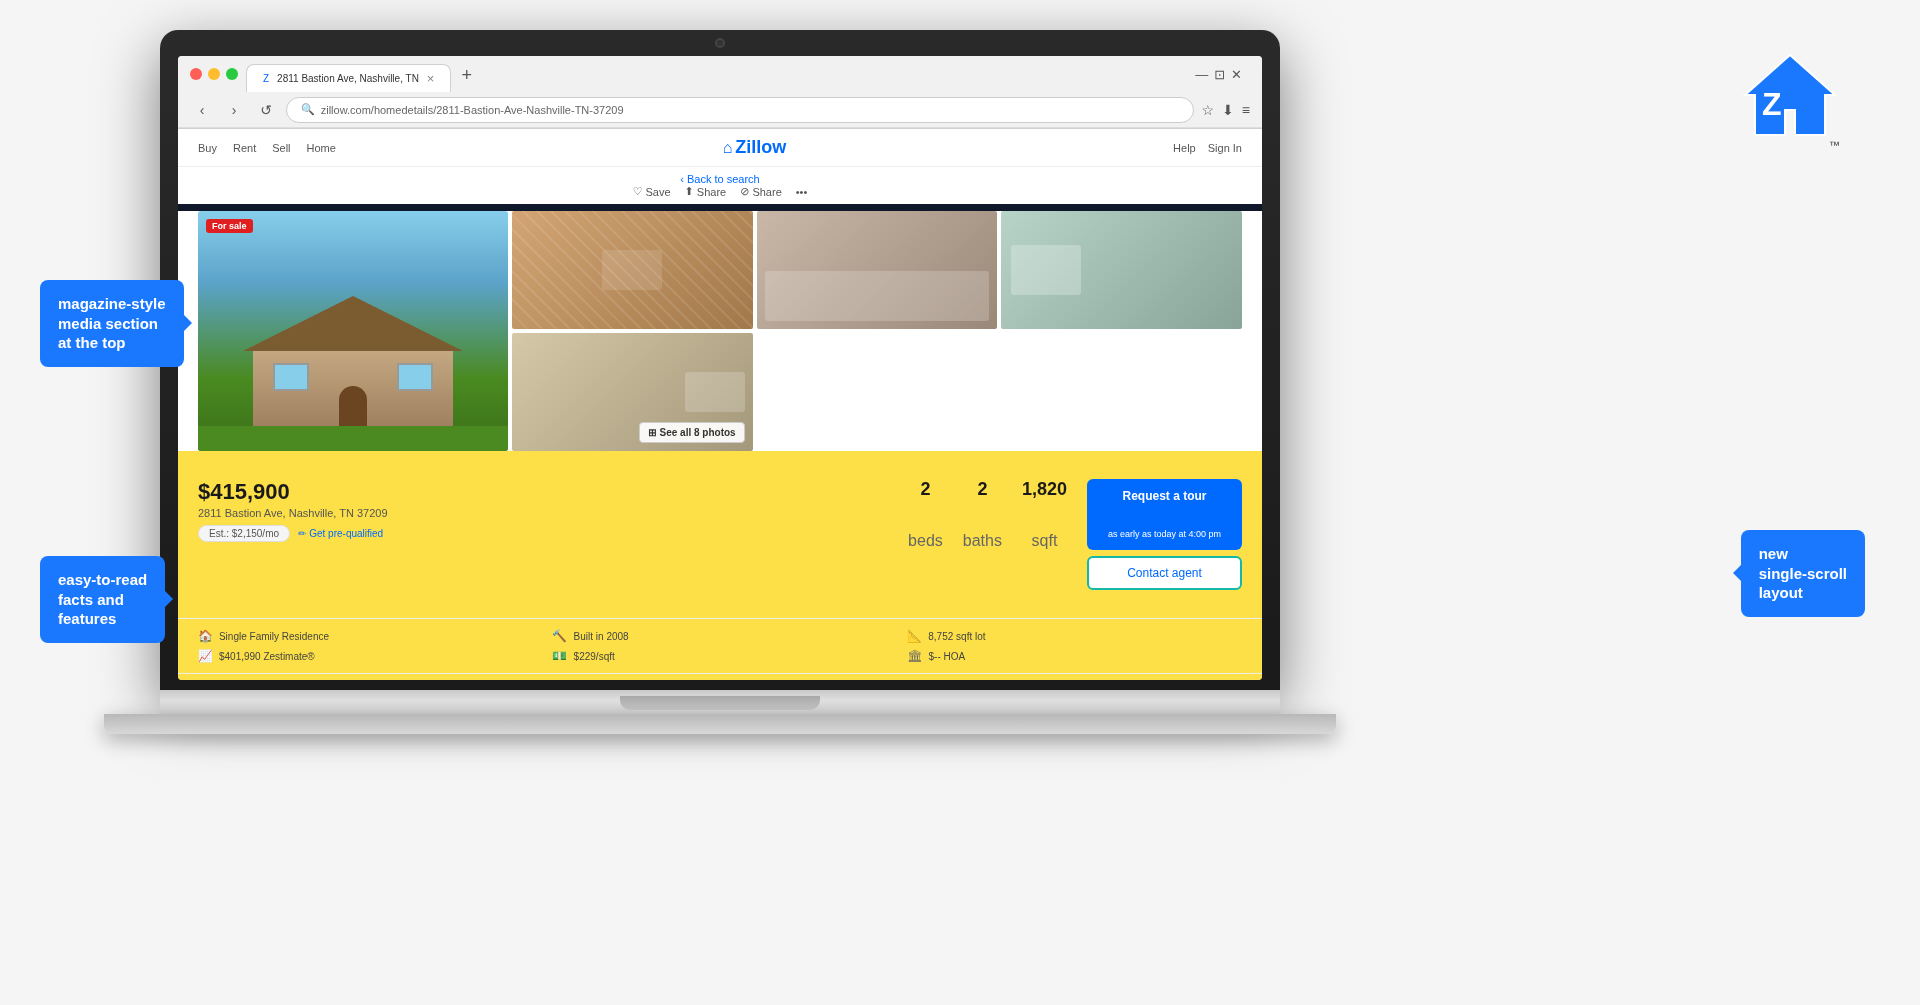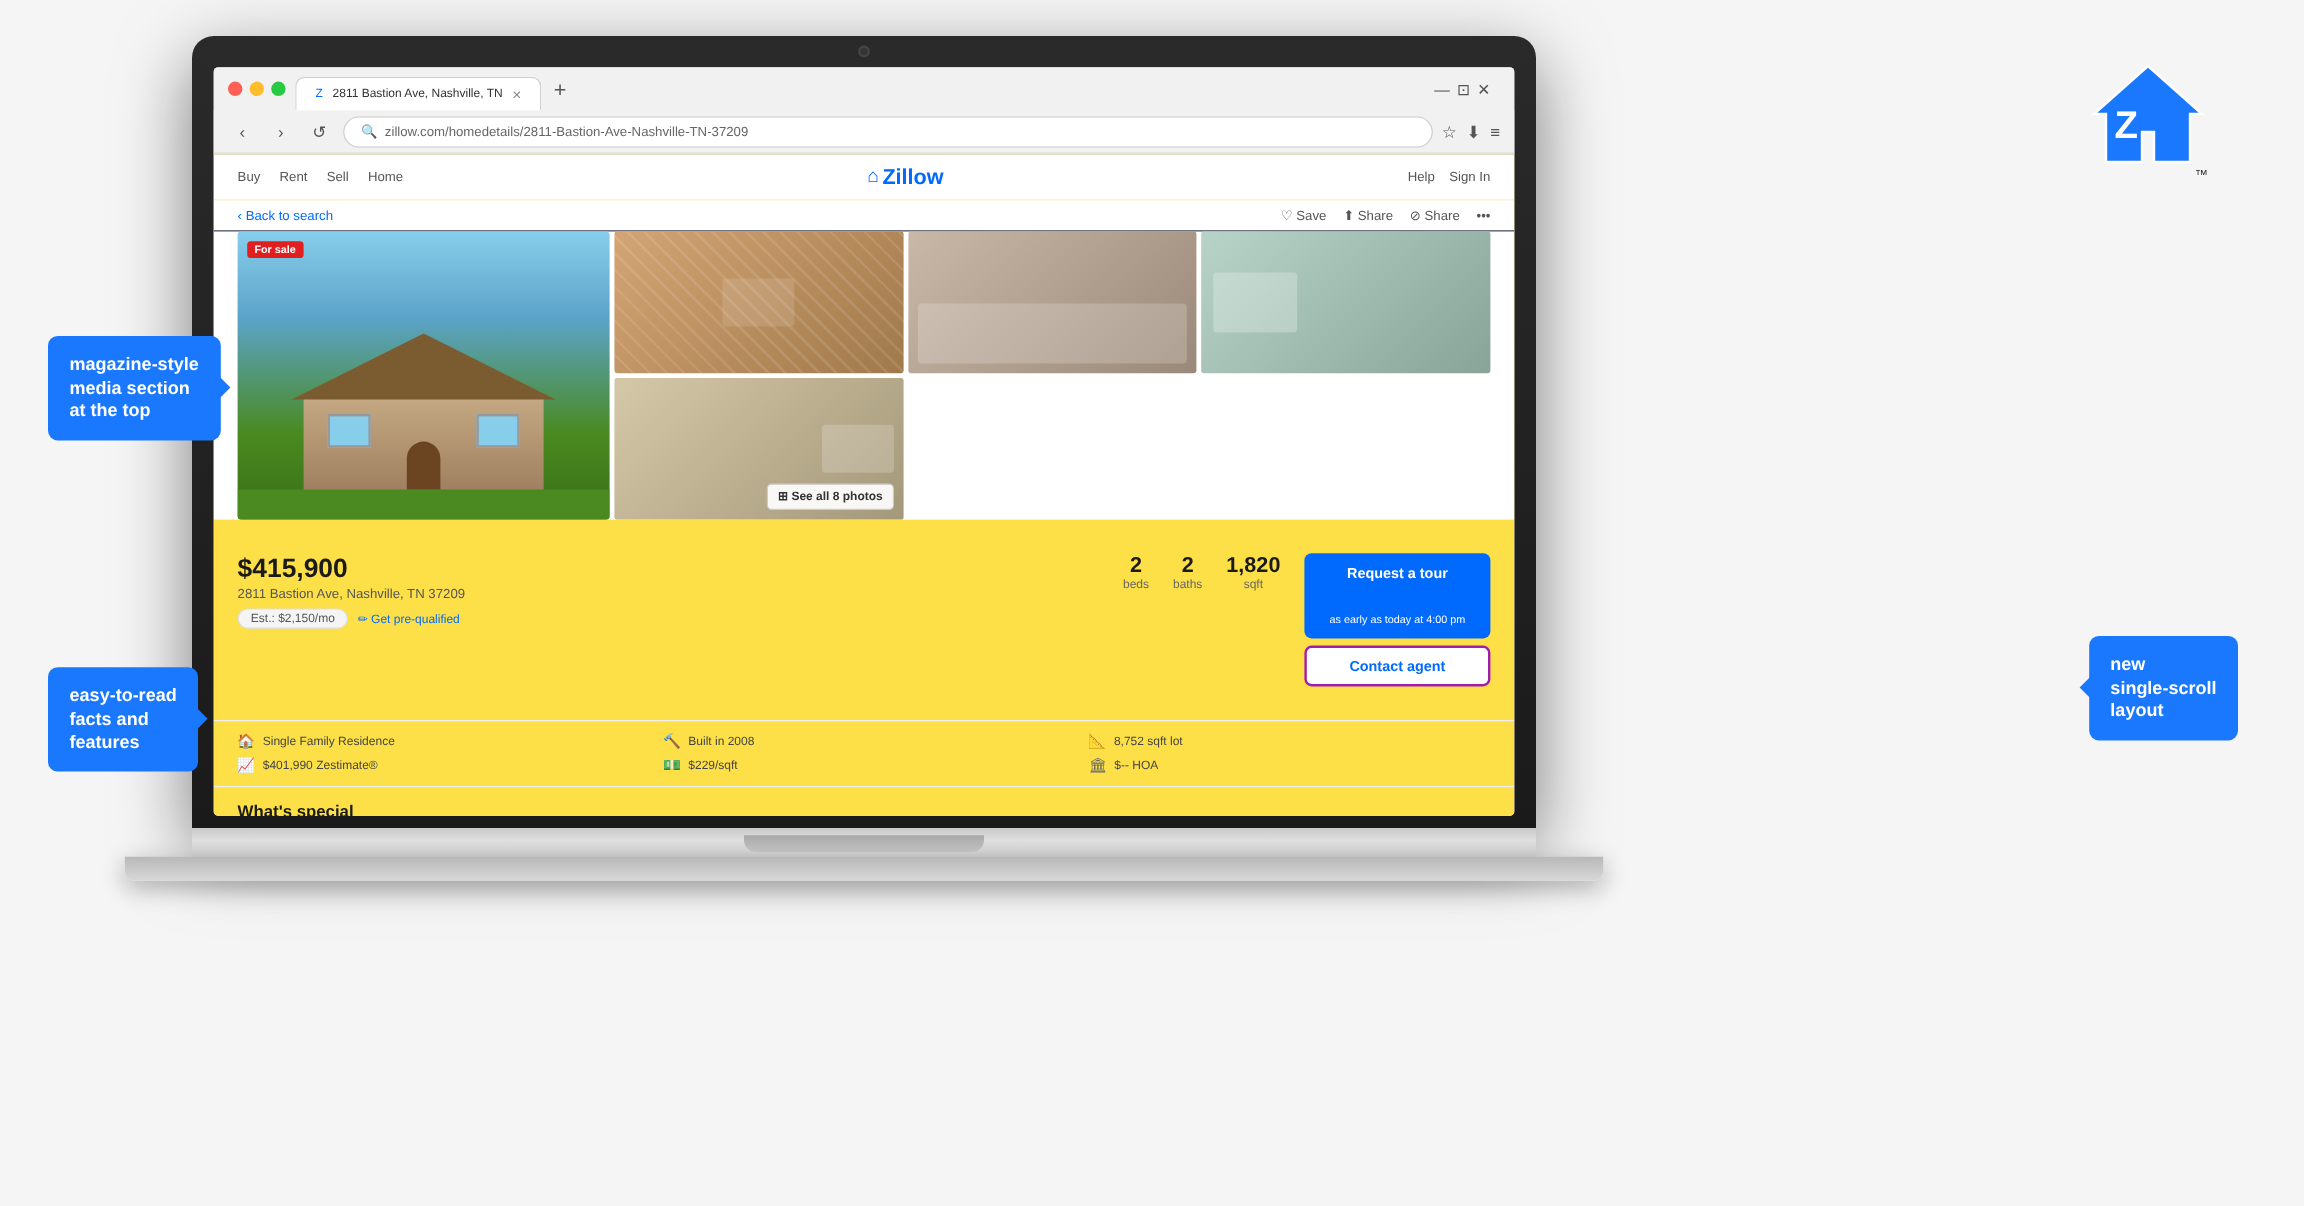--- a/index.html
+++ b/index.html
@@ -192,24 +192,25 @@
       gap: 12px;
       font-size: 11px;
       color: #555;
       align-items: center;
     }
 
     
     .listing-top-bar {
       display: flex;
       align-items: center;
-      justify-content: space-between;
+      justify-content: flex-start;
       padding: 6px 20px;
       background: #fff;
-      border-bottom: 1px solid #0f172a;
+      border-bottom: 7px solid #0f172a;
+      flex-direction: column;
     }
     .back-search {
       font-size: 11px;
       color: #006aff;
       display: flex;
       align-items: center;
       gap: 4px;
     }
     .listing-actions {
       display: flex;
@@ -363,22 +364,23 @@
     }
     .stat-block {
       text-align: center;
     }
     .stat-num {
       font-size: 18px;
       font-weight: 700;
       color: #1a1a1a;
     }
     .stat-label {
-      font-size: 10px;
+      font-size: 16px;
       color: #666;
+      margin-top: 32px;
     }
 
     .cta-section {
       display: flex;
       flex-direction: column;
       gap: 6px;
       min-width: 155px;
     }
     .btn-tour {
       background: #006aff;
@@ -394,25 +396,25 @@
     }
     .btn-tour-sub {
       font-size: 9px;
       font-weight: 400;
       display: block;
       margin-top: 26px;
     }
     .btn-contact {
       background: #fff;
       color: #006aff;
-      border: 2px solid #a21caf;
+      border: 2px solid #14b8a6;
       border-radius: 6px;
       padding: 8px 16px;
       font-size: 12px;
-      font-weight: 700;
+      font-weight: 400;
       cursor: pointer;
       text-align: center;
     }
 
     
     .facts-grid {
       display: grid;
       grid-template-columns: 1fr 1fr 1fr;
       gap: 6px 20px;
       padding: 10px 20px;

